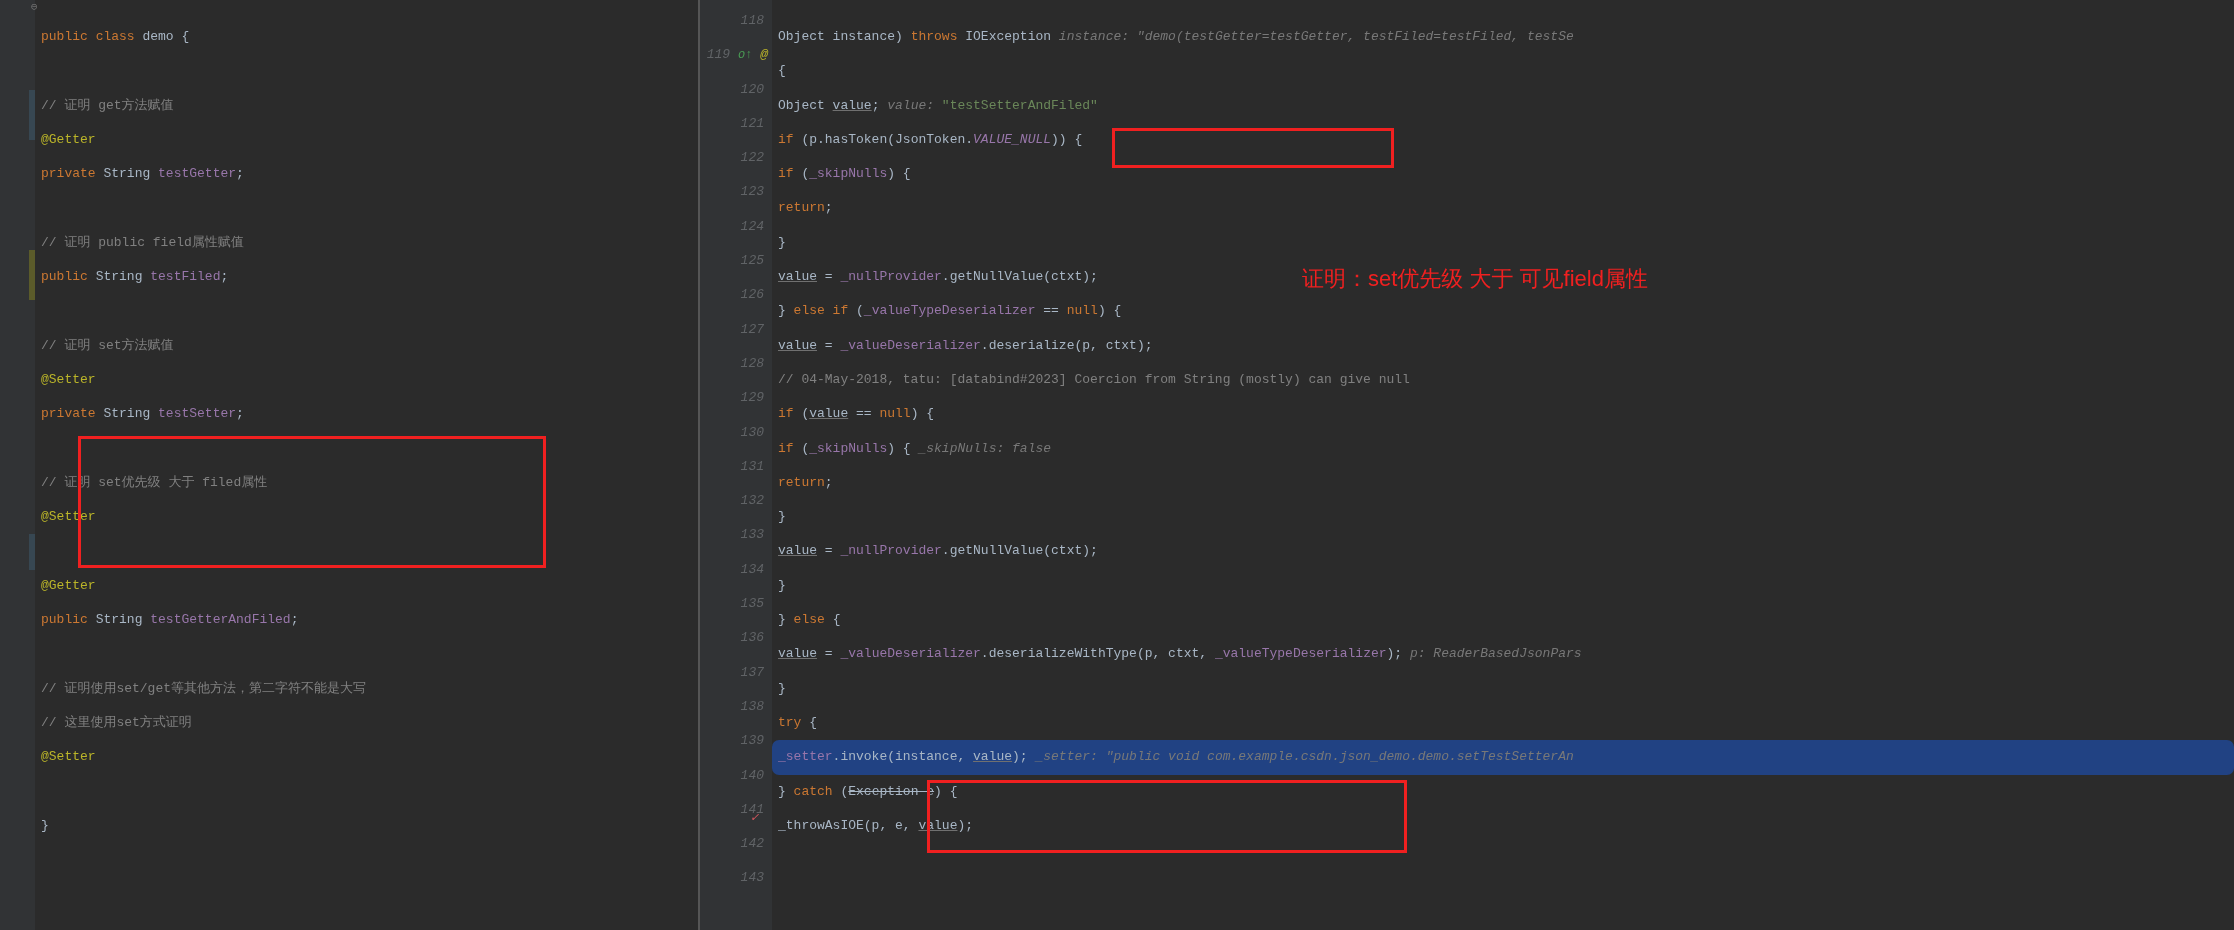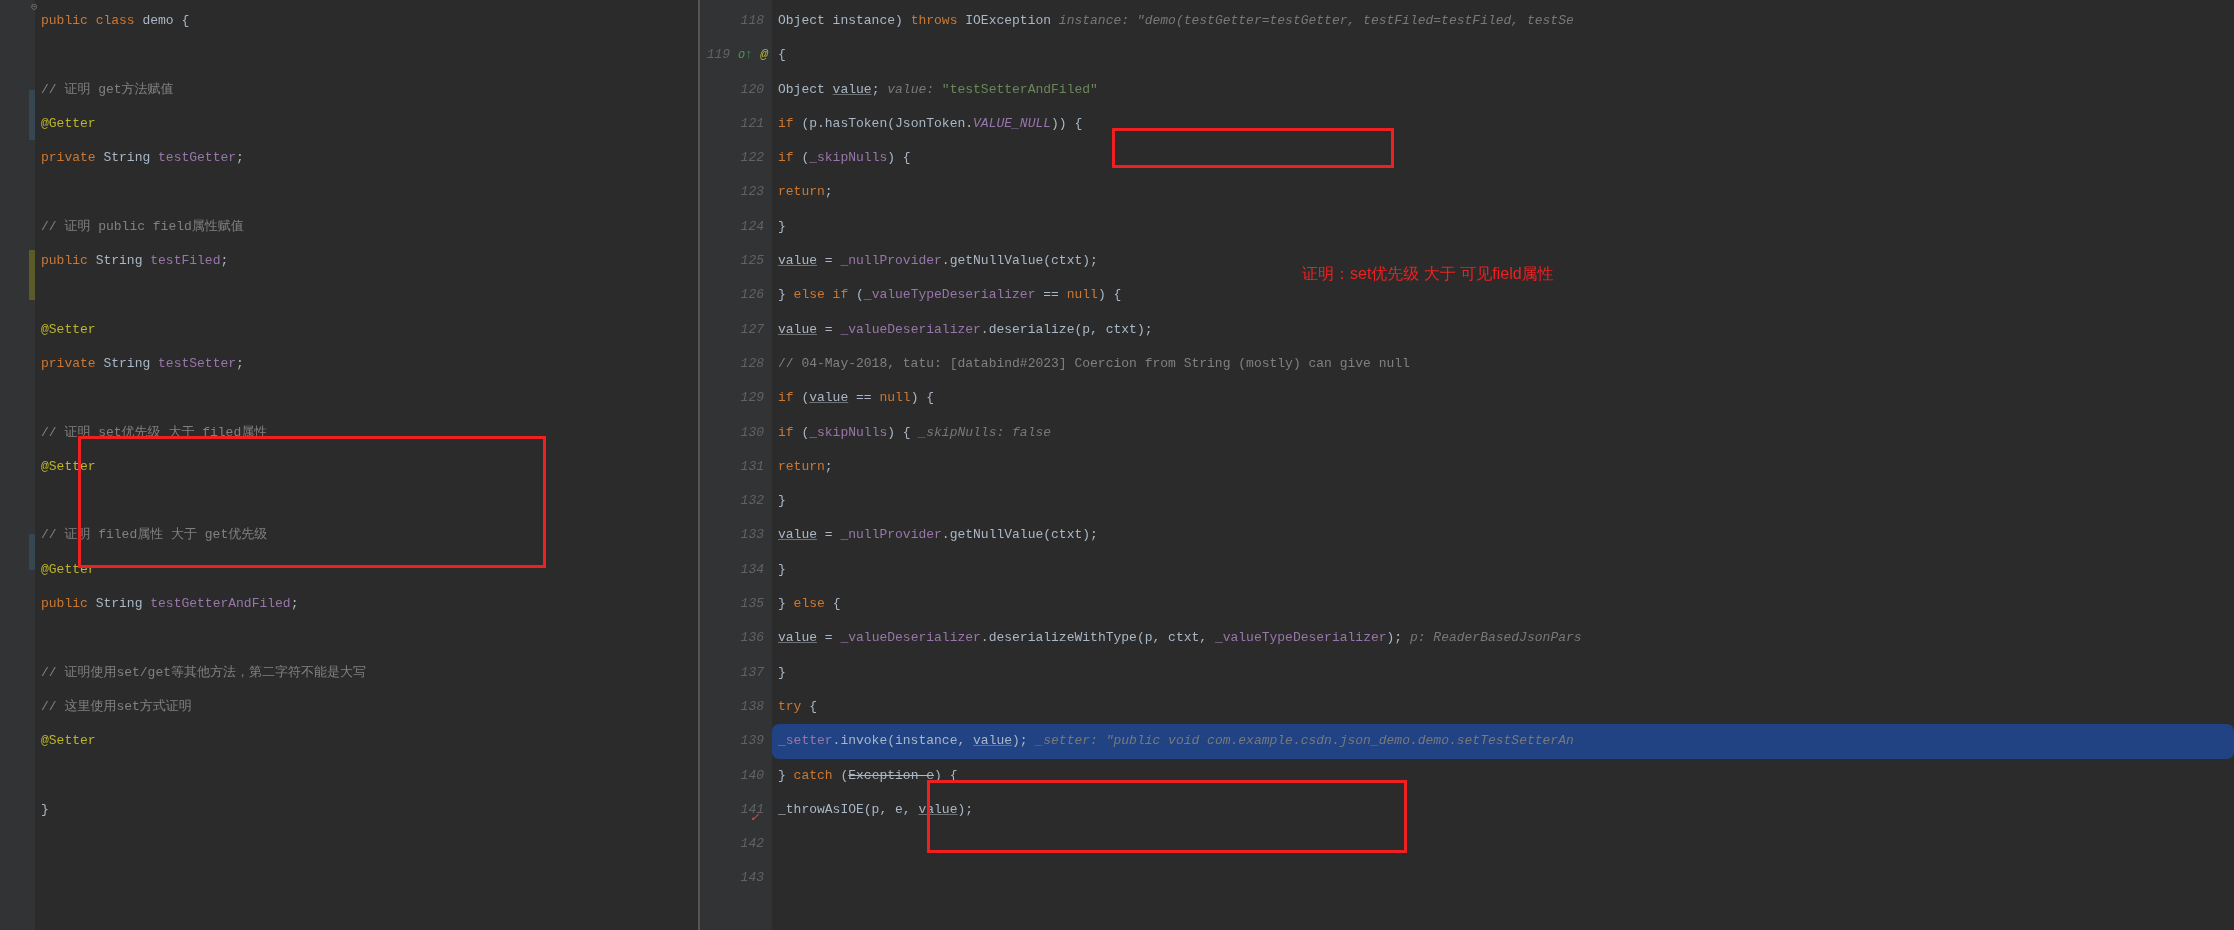--- a/index.html
+++ b/index.html
@@ -20,38 +20,38 @@
     color:#606366;
     text-align:right;
     padding-top:4px;
     user-select:none;
     flex:0 0 auto;
     width:35px;
     position:relative;
   }
   .pane.right .gutter { width:72px; }
   .gutter .ln { height:34.3px; line-height:34.3px; padding-right:8px; position:relative;font-style:italic; }
-  .code { flex:1; padding-top:4px; position:relative; overflow:hidden; }
+  .code { flex:1; padding-top:20px; position:relative; overflow:hidden; }
   .code .row { height:34.3px; line-height:34.3px; padding-left:6px; position:relative; }
   .kw  { color:#cc7832; }
   .ann { color:#bbb529; }
   .str { color:#6a8759; }
   .cmt { color:#808080; }
   .cls { color:#a9b7c6; }
   .fld { color:#9876aa; }
   .mth { color:#ffc66d; }
   .hint{ color:#787878; font-style:italic; }
   .u   { text-decoration:underline; text-decoration-color:#707070; }
   .strike { text-decoration:line-through; }
   .hl-line { background:#214283;border-radius:7px; }
   .redbox {
     position:absolute; border:3px solid #f02020; pointer-events:none;
   }
   .red-note {
-    position:absolute; color:#f02020; font-size:16px; font-family:sans-serif;
+    position:absolute; color:#f02020; font-size:22px; font-family:sans-serif;
   }
   .fold-icon {
     position:absolute; left:2px; color:#6e6e6e; font-size:11px;
   }
   .check::after{
     content:"✓"; position:absolute; left:50px; top:8px; color:#db5860; font-size:11px;
   }
   .mod-bar {
     position:absolute; right:0; top:0; width:6px; height:100%;
   }
@@ -103,27 +103,27 @@
     <div class="code" id="left-code">
         <div class="row"><span class="kw">public</span> <span class="kw">class</span> <span class="cls">demo</span> {</div>
         <div class="row"></div>
         <div class="row">    <span class="cmt">// 证明 get方法赋值</span></div>
         <div class="row">    <span class="ann">@Getter</span></div>
         <div class="row">    <span class="kw">private</span> <span class="cls">String</span> <span class="fld">testGetter</span>;</div>
         <div class="row"></div>
         <div class="row">    <span class="cmt">// 证明 public field属性赋值</span></div>
         <div class="row">    <span class="kw">public</span> <span class="cls">String</span> <span class="fld">testFiled</span>;</div>
         <div class="row"></div>
+        <div class="row">    <span class="cmt">// 证明 set方法赋值</span></div>
         <div class="row">    <span class="ann">@Setter</span></div>
         <div class="row">    <span class="kw">private</span> <span class="cls">String</span> <span class="fld">testSetter</span>;</div>
         <div class="row"></div>
         <div class="row">    <span class="cmt">// 证明 set优先级 大于 filed属性</span></div>
         <div class="row">    <span class="ann">@Setter</span></div>
         <div class="row"></div>
-        <div class="row">    <span class="cmt">// 证明 filed属性 大于 get优先级</span></div>
         <div class="row">    <span class="ann">@Getter</span></div>
         <div class="row">    <span class="kw">public</span> <span class="cls">String</span> <span class="fld">testGetterAndFiled</span>;</div>
         <div class="row"></div>
         <div class="row">    <span class="cmt">// 证明使用set/get等其他方法，第二字符不能是大写</span></div>
         <div class="row">    <span class="cmt">// 这里使用set方式证明</span></div>
         <div class="row">    <span class="ann">@Setter</span></div>
         <div class="row"></div>
         <div class="row">}</div>
         <div class="redbox" style="top: 436px; left: 43px; width: 468px; height: 132px;"></div>
       </div>

